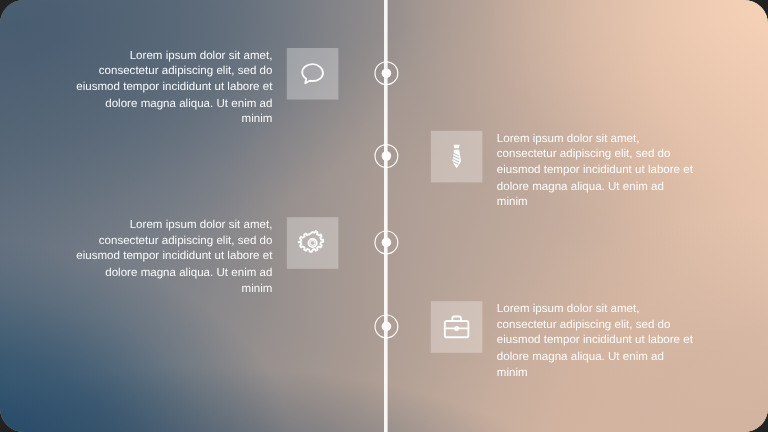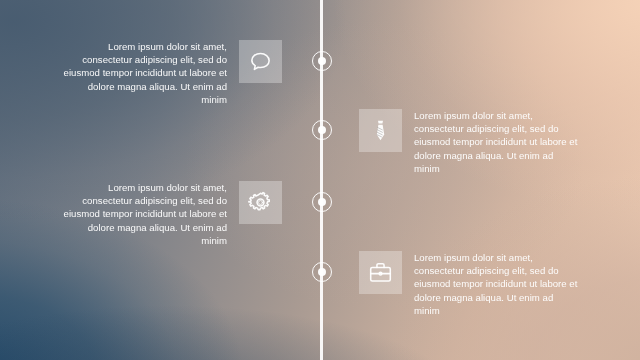--- a/index.html
+++ b/index.html
@@ -7,20 +7,21 @@
     padding: 0;
     background: #222;
   }
   #stage {
     position: relative;
     width: 640px;
     height: 360px;
     overflow: hidden;
     font-family: "Liberation Sans", sans-serif;
     background: #8a8a8a;
+    border-radius: 20px;
   }
 
   
   .bg-layer {
     position: absolute;
     inset: 0;
   }
   .bg-base {
     background: linear-gradient(108deg,
       #5b6b7c 0%,

